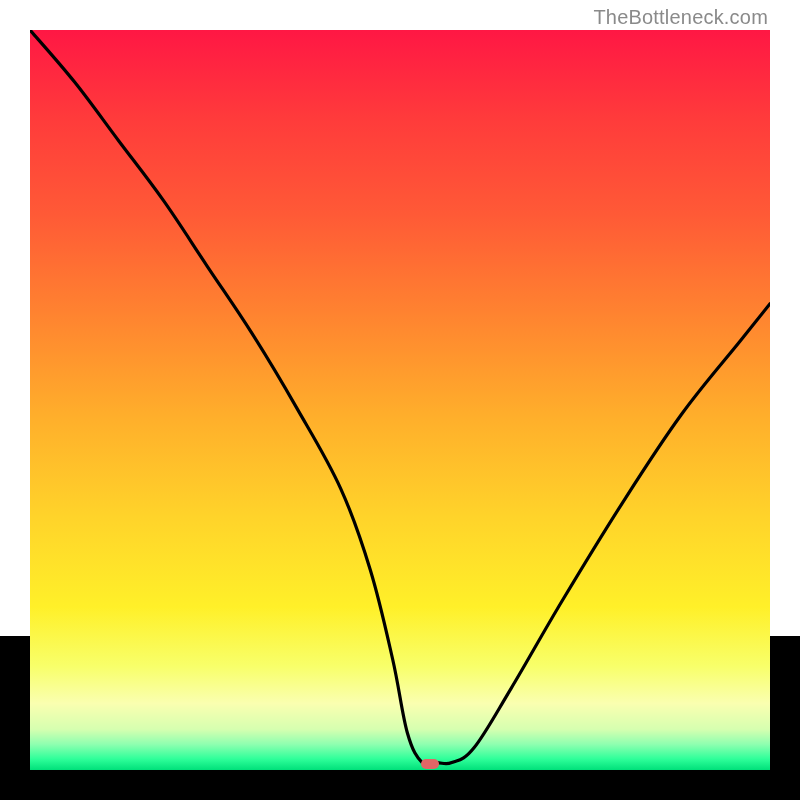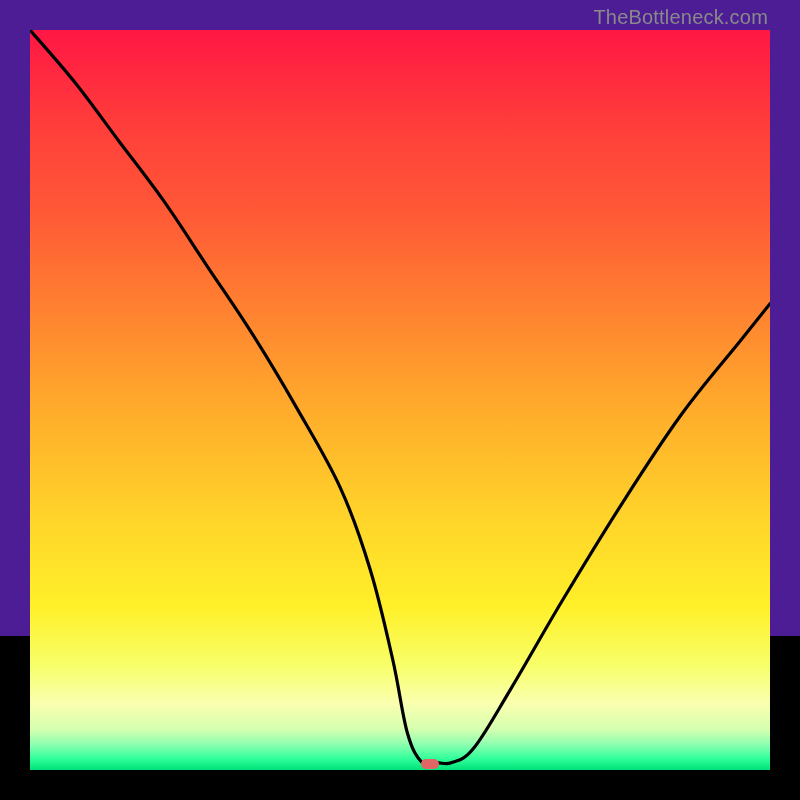--- a/index.html
+++ b/index.html
@@ -7,21 +7,21 @@
     padding: 0;
     width: 800px;
     height: 800px;
     background: #000;
     overflow: hidden;
   }
   .frame {
     position: relative;
     width: 800px;
     height: 636px;
-    background: #4c1d95;
+    background: #ffffff;
   }
   .plot-area {
     position: absolute;
     left: 30px;
     top: 30px;
     width: 740px;
     height: 740px;
     overflow: hidden;
   }
   .gradient-bg {

